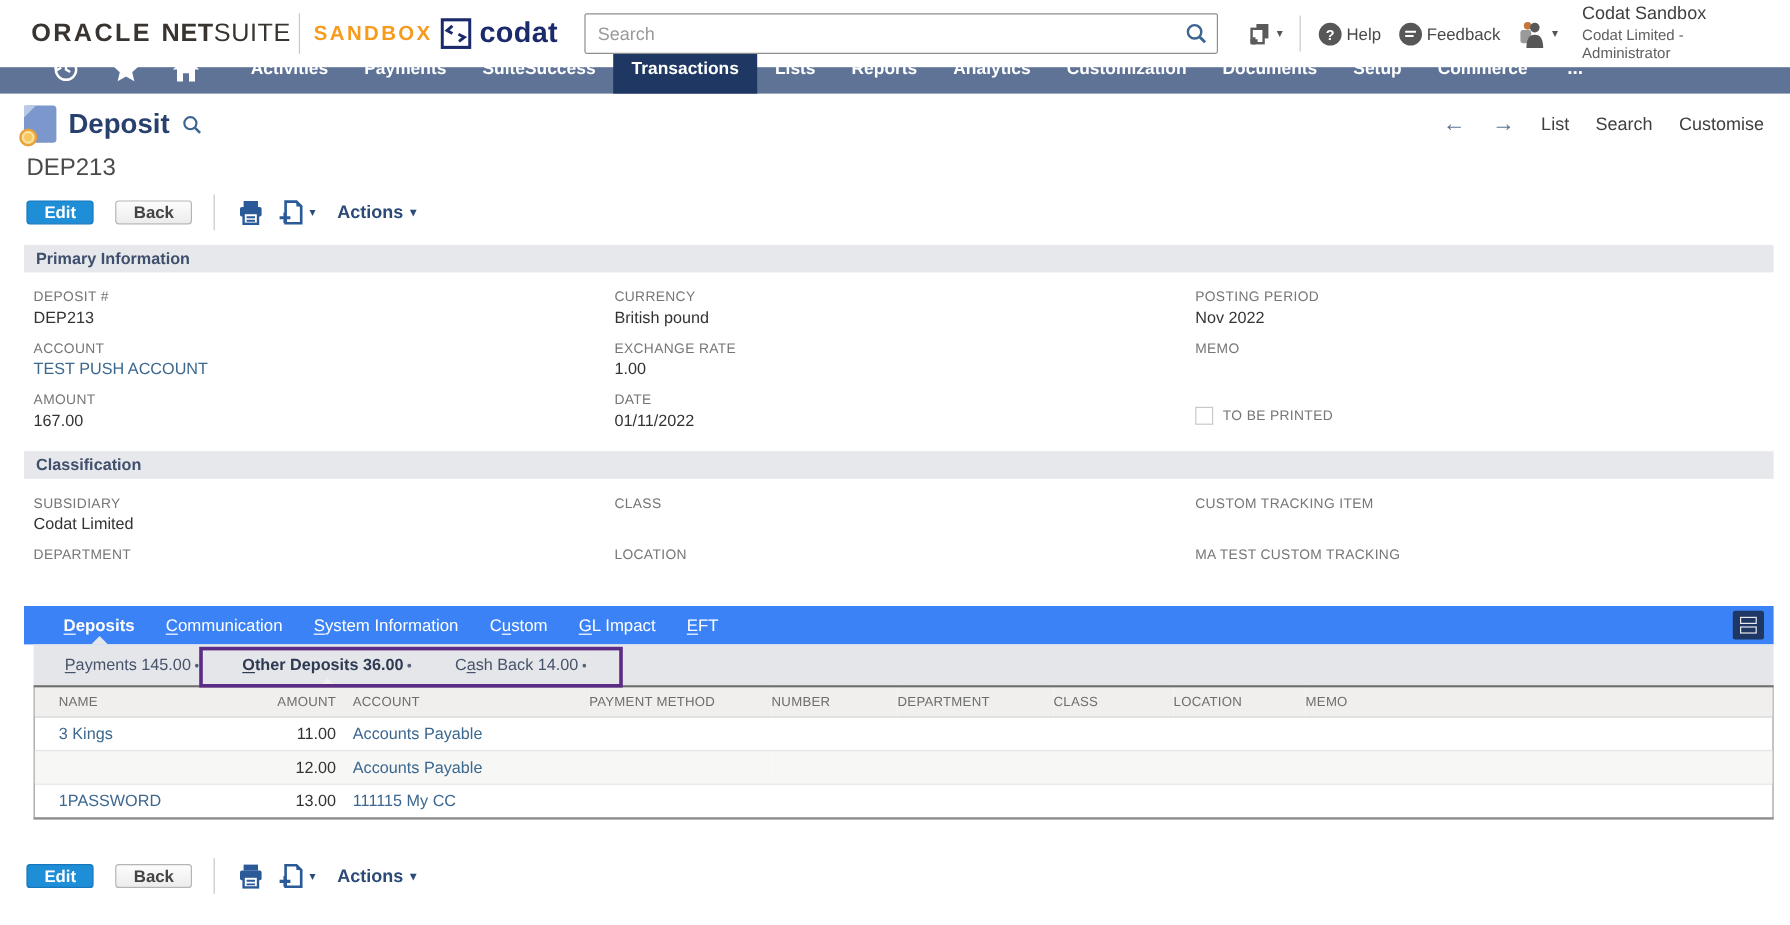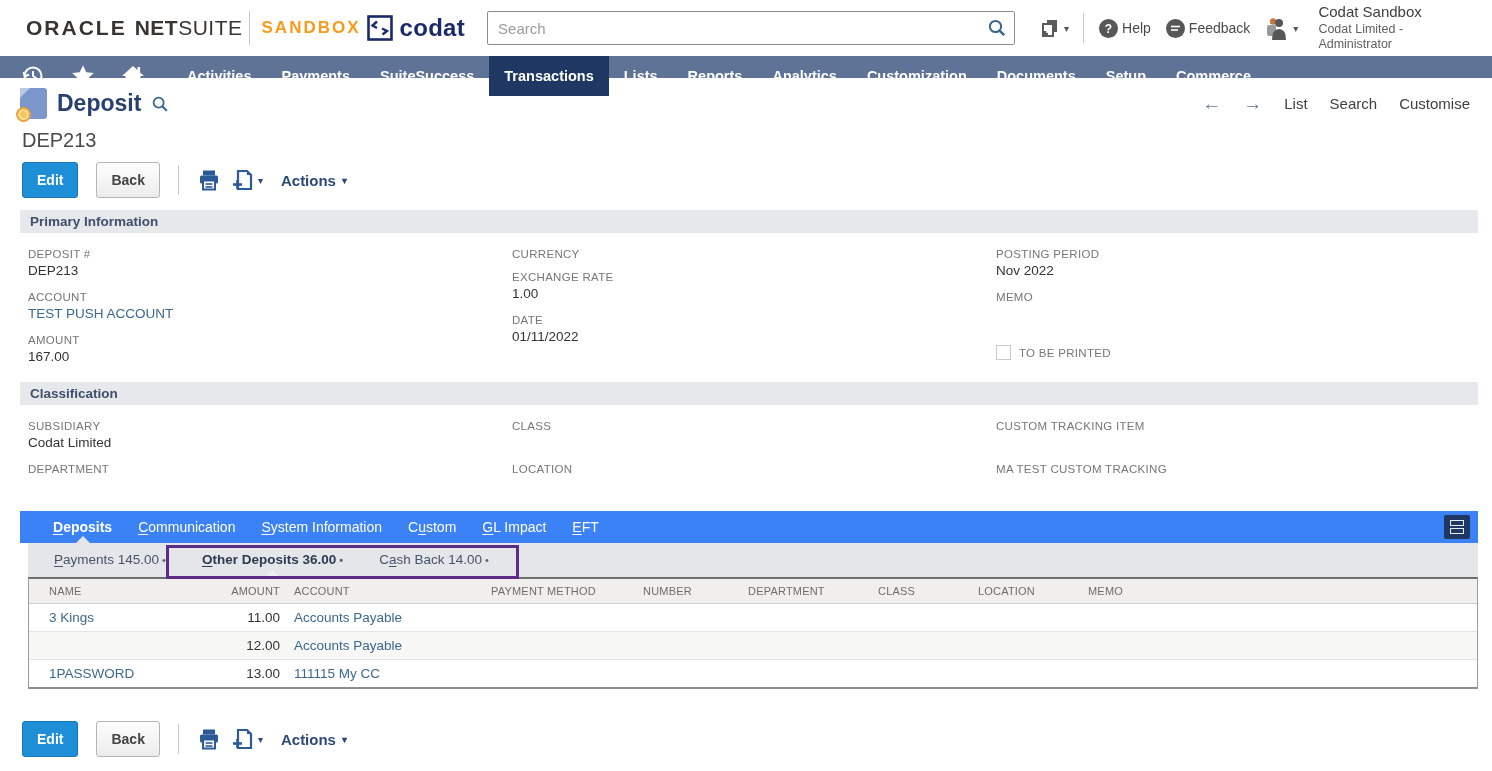--- a/index.html
+++ b/index.html
@@ -22,40 +22,40 @@
   .global-search .mag { position:absolute; right:8px; top:7px; }
   .top-actions { display:flex; align-items:center; margin-left:24px; gap:14px; flex:1; }
   .icn-btn { display:flex; align-items:center; gap:3px; cursor:pointer; }
   .caret { font-size:10px; color:#555; }
   .top-label { font-size:14px; color:#4a4a4a; }
   .account { margin-left:6px; line-height:1.25; }
   .account .nm { font-size:15px; color:#3f3f3f; }
   .account .rl { font-size:12.5px; color:#606060; }
 
   
-  .mainnav { height:22px; background:#5f7396; display:flex; align-items:flex-start; color:#fff; padding-left:8px; }
+  .mainnav { height:22px; background:#5f7396; display:flex; align-items:flex-end; color:#fff; padding-left:30px; }
   .nav-ico { width:50px; display:flex; justify-content:center; align-items:center; height:40px; cursor:pointer; }
   .nav-items { display:flex; align-items:center; height:40px; margin-left:14px; }
   .nav-item { padding:0 15px; font-size:14.5px; font-weight:700; line-height:40px; cursor:pointer; white-space:nowrap; }
   .nav-item.active { background:#1f3863; }
   .nav-more { padding:0 18px; font-weight:700; cursor:pointer; }
 
   
   main { padding:10px 14px 0 20px; position:relative; }
   .page-head { display:flex; align-items:center; }
   .rec-icon { position:relative; width:27px; height:31px; background:#7b97cb; border-radius:3px; margin-right:10px; }
   .rec-icon::before { content:""; position:absolute; left:0; top:0; border-style:solid; border-width:10px 10px 0 0; border-color:#b9c8e4 transparent transparent transparent; }
   .rec-coin { position:absolute; left:-4px; bottom:-3px; width:15px; height:15px; border-radius:50%; background:#f6c75e; border:2px solid #e8a33d; box-shadow:inset 0 0 0 2px #fbe09a; }
   .page-title { font-size:23px; font-weight:700; color:#28406e; margin-right:10px; }
   .quicklinks { margin-left:auto; display:flex; align-items:center; gap:22px; font-size:15px; color:#3f3f3f; padding-right:8px; }
   .quicklinks .arrow { color:#5d7393; font-size:19px; font-weight:700; cursor:pointer; }
   .quicklinks a { color:#3f3f3f; text-decoration:none; cursor:pointer; }
   .record-id { font-size:20px; color:#4a4a4a; margin:10px 0 10px 2px; }
   .btn-row { display:flex; align-items:center; gap:10px; margin:2px 0 12px 2px; }
-  .btn { height:36px; border-radius:3px; font-size:14px; font-weight:700; padding:0 14px; cursor:pointer; font-family:"Liberation Sans",sans-serif; }
+  .btn { height:20px; border-radius:3px; font-size:14px; font-weight:700; padding:0 14px; cursor:pointer; font-family:"Liberation Sans",sans-serif; }
   .btn.primary { background:#1e8ed7; border:1px solid #1677bd; color:#fff; }
   .btn.secondary { background:linear-gradient(#fdfdfd,#ececec); border:1px solid #b5b5b5; color:#444; margin-left:8px; }
   .btn-div { width:1px; height:30px; background:#c9c9c9; margin:0 8px; }
   .actions { display:flex; align-items:center; gap:6px; color:#2b4a78; font-size:15px; font-weight:700; cursor:pointer; margin-left:8px; }
   .actions .caret { color:#2b4a78; }
   .icon-link { cursor:pointer; display:flex; align-items:center; gap:3px; }
 
   
   .section { margin-bottom:14px; }
   .section-hd { background:#e6e8eb; color:#404f6d; font-weight:700; font-size:13.5px; padding:4px 10px; }
@@ -282,20 +282,21 @@
           <div class="f-value link">TEST PUSH ACCOUNT</div>
         </div>
         <div class="field">
           <div class="f-label">AMOUNT</div>
           <div class="f-value">167.00</div>
         </div>
       </div>
       <div>
         <div class="field">
           <div class="f-label">CURRENCY</div>
+          <div class="f-value">British pound</div>
         </div>
         <div class="field">
           <div class="f-label">EXCHANGE RATE</div>
           <div class="f-value">1.00</div>
         </div>
         <div class="field">
           <div class="f-label">DATE</div>
           <div class="f-value">01/11/2022</div>
         </div>
       </div>

